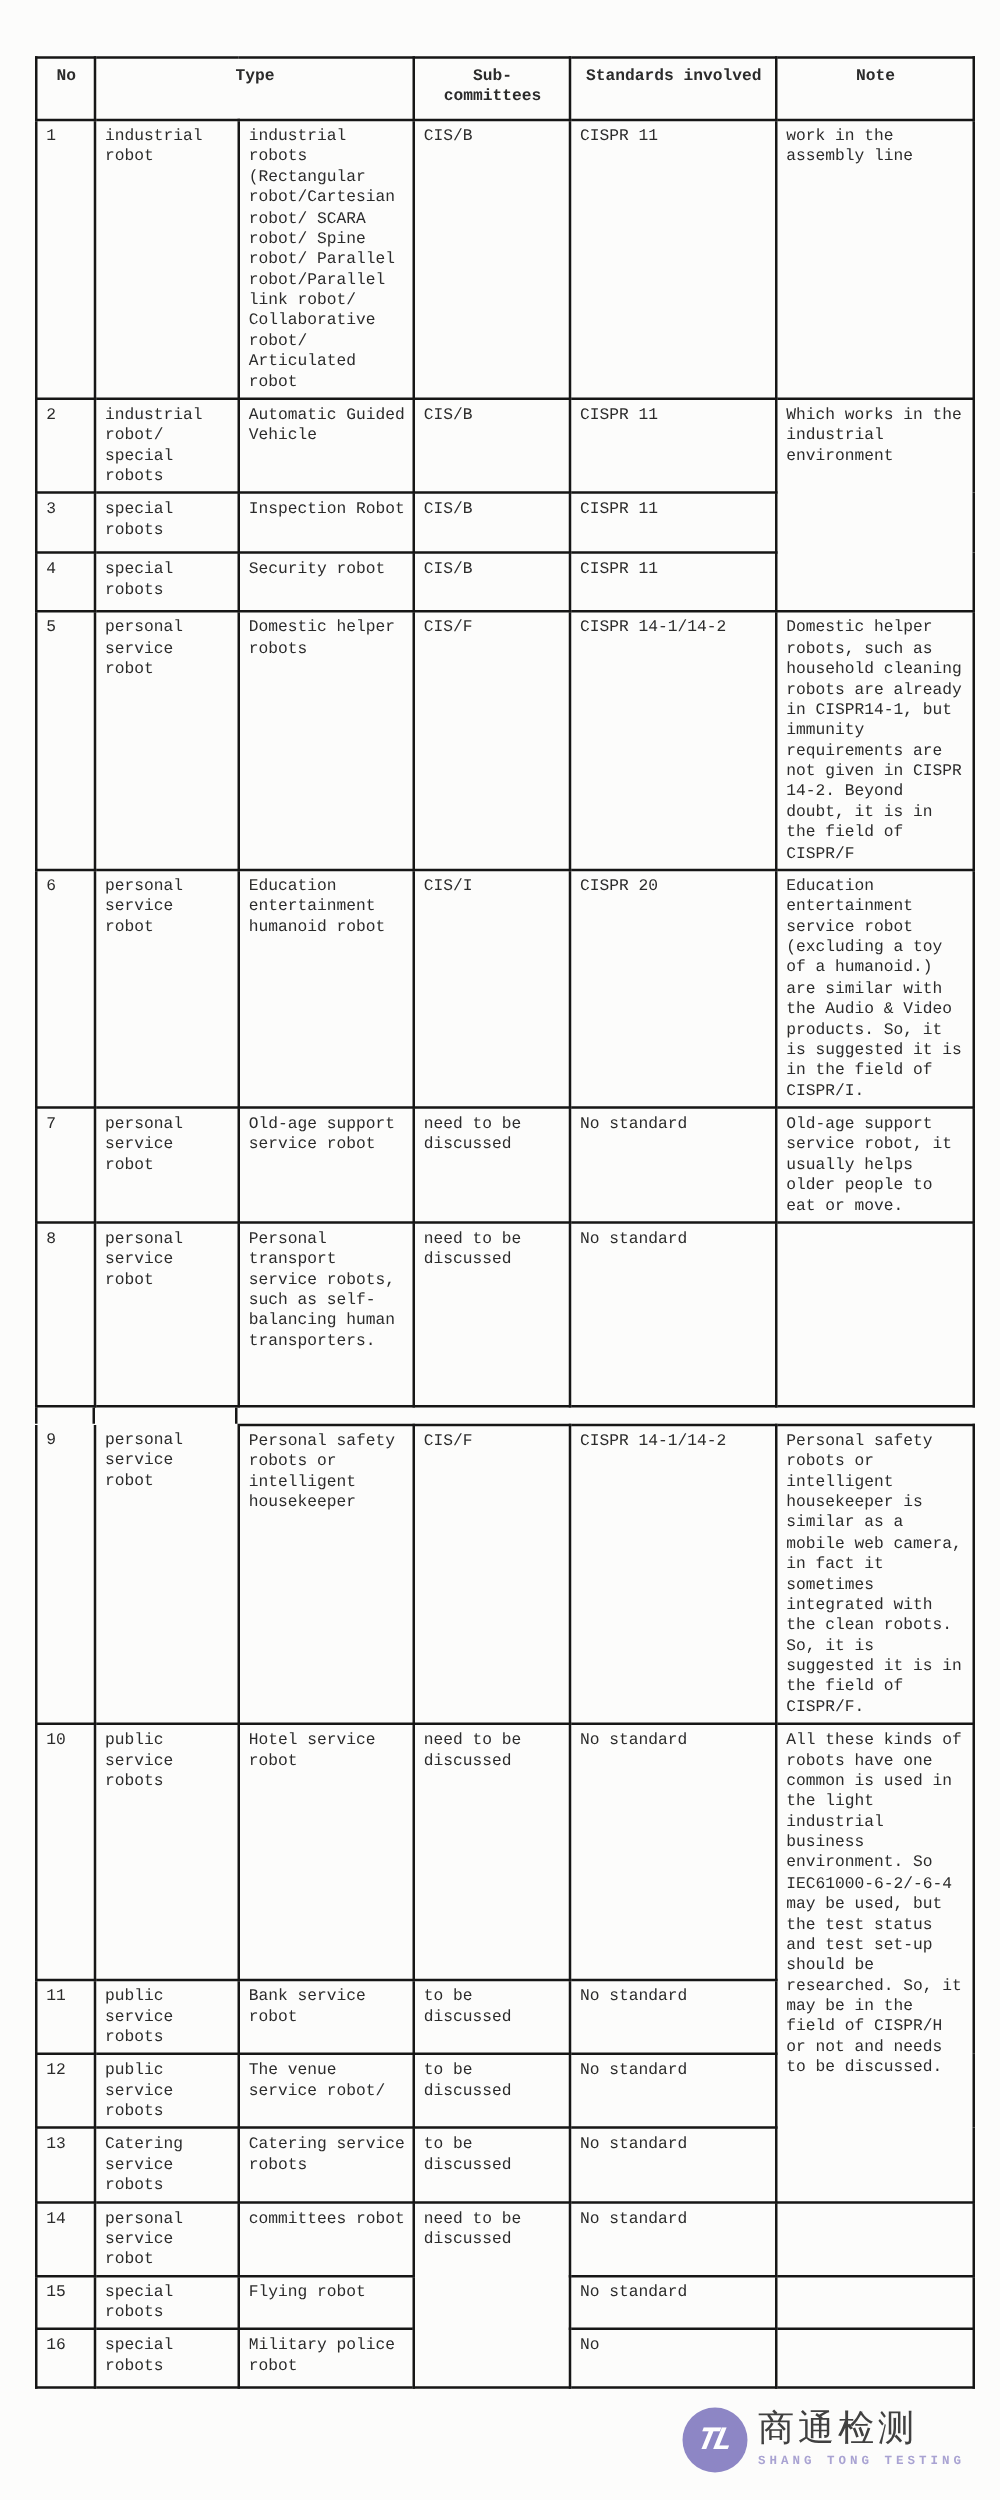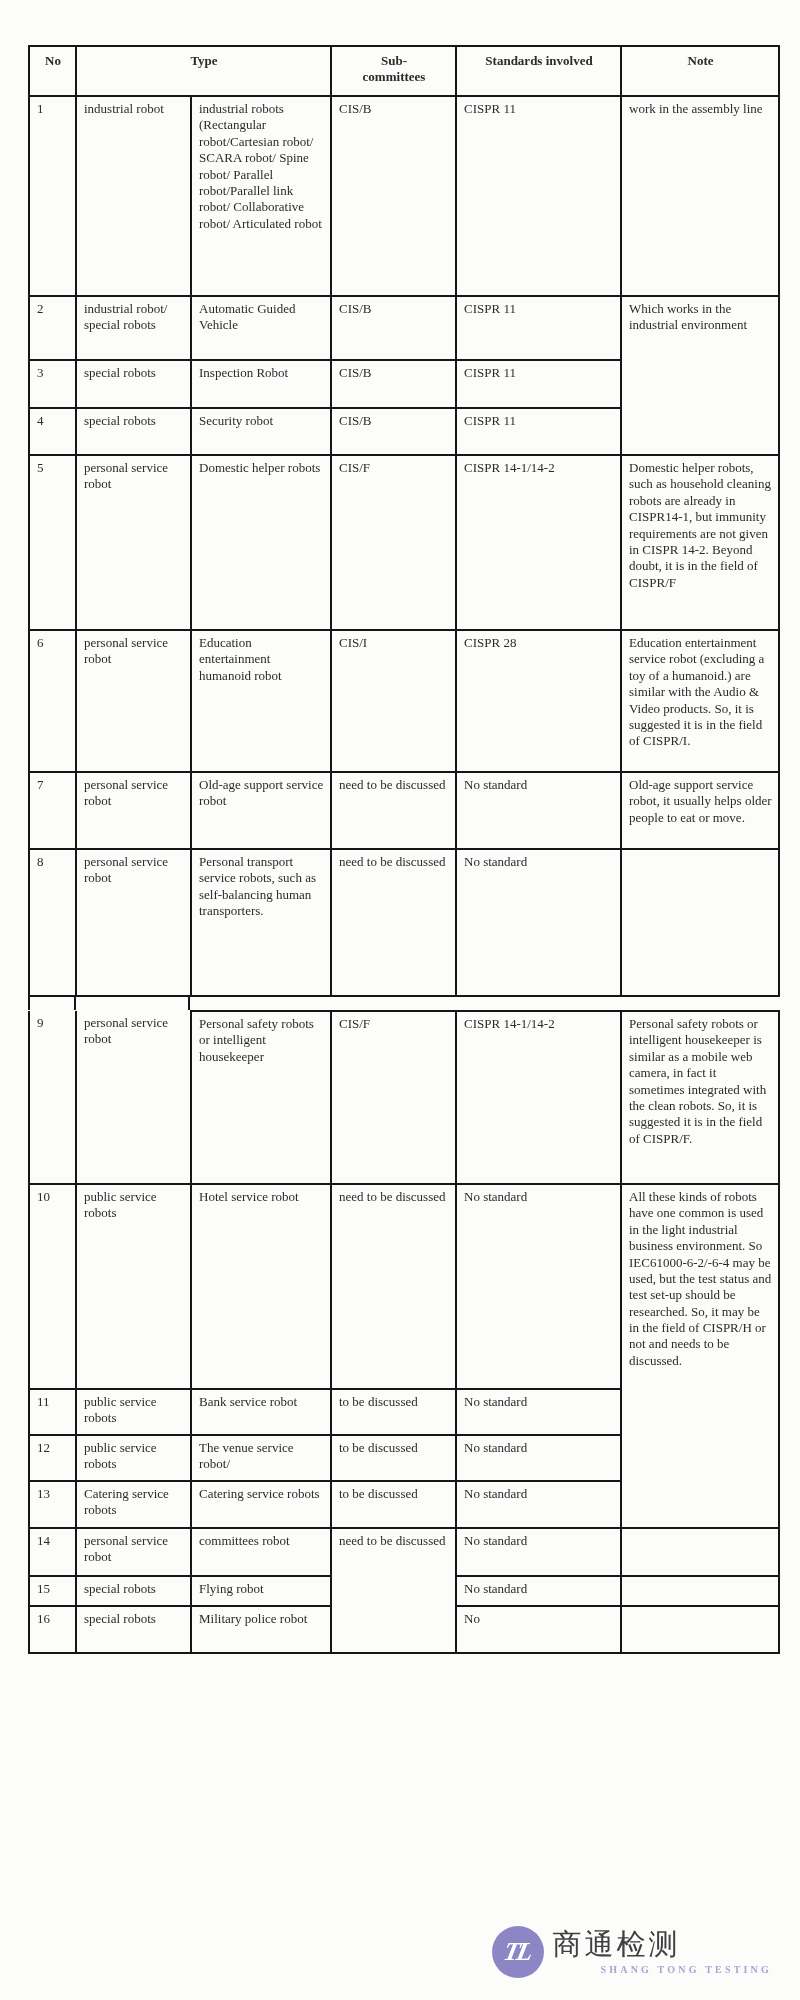--- a/index.html
+++ b/index.html
@@ -3,21 +3,21 @@
 <meta charset="utf-8">
 <style>
   html,body { margin:0; padding:0; }
   body { background:#e9e9e9; }
   .page {
     position: relative;
     width: 800px;
     height: 2000px;
     margin: 0 auto;
     background: #fcfcfb;
-    font-family: Liberation Serif, serif;
+    font-family: Liberation Mono, monospace;
     color: #262626;
     overflow: hidden;
   }
   .content { padding: 45px 22px 0 28px; }
 
   table.robot-table {
     border-collapse: collapse;
     table-layout: fixed;
     width: 750px;
     font-size: 13px;
@@ -180,21 +180,21 @@
         <td>CIS/F</td>
         <td>CISPR 14-1/14-2</td>
         <td>Domestic helper robots, such as household cleaning robots are already in CISPR14-1, but immunity requirements are not given in CISPR 14-2. Beyond doubt, it is in the field of CISPR/F</td>
       </tr>
 
       <tr class="r6">
         <td>6</td>
         <td>personal service robot</td>
         <td>Education entertainment humanoid robot</td>
         <td>CIS/I</td>
-        <td>CISPR 28</td>
+        <td>CISPR 20</td>
         <td>Education entertainment service robot (excluding a toy of a humanoid.) are similar with the Audio &amp; Video products. So, it is suggested it is in the field of CISPR/I.</td>
       </tr>
 
       <tr class="r7">
         <td>7</td>
         <td>personal service robot</td>
         <td>Old-age support service robot</td>
         <td>need to be discussed</td>
         <td>No standard</td>
         <td>Old-age support service robot, it usually helps older people to eat or move.</td>
@@ -300,16 +300,16 @@
     <div class="caption">
     </div>
   </div>
 
   <div class="footer-logo">
     <div class="logo-circle" style="background: rgb(141, 134, 197);">
       <span>TL</span>
     </div>
     <div class="logo-text">
       <div class="logo-cn">商通检测</div>
-      <div class="logo-en" style="color: rgb(169, 163, 210); margin-left: 48px;">SHANG TONG TESTING</div>
+      <div class="logo-en" style="color: rgb(169, 163, 210);">SHANG TONG TESTING</div>
     </div>
   </div>
 </div>
 
 </body></html>

